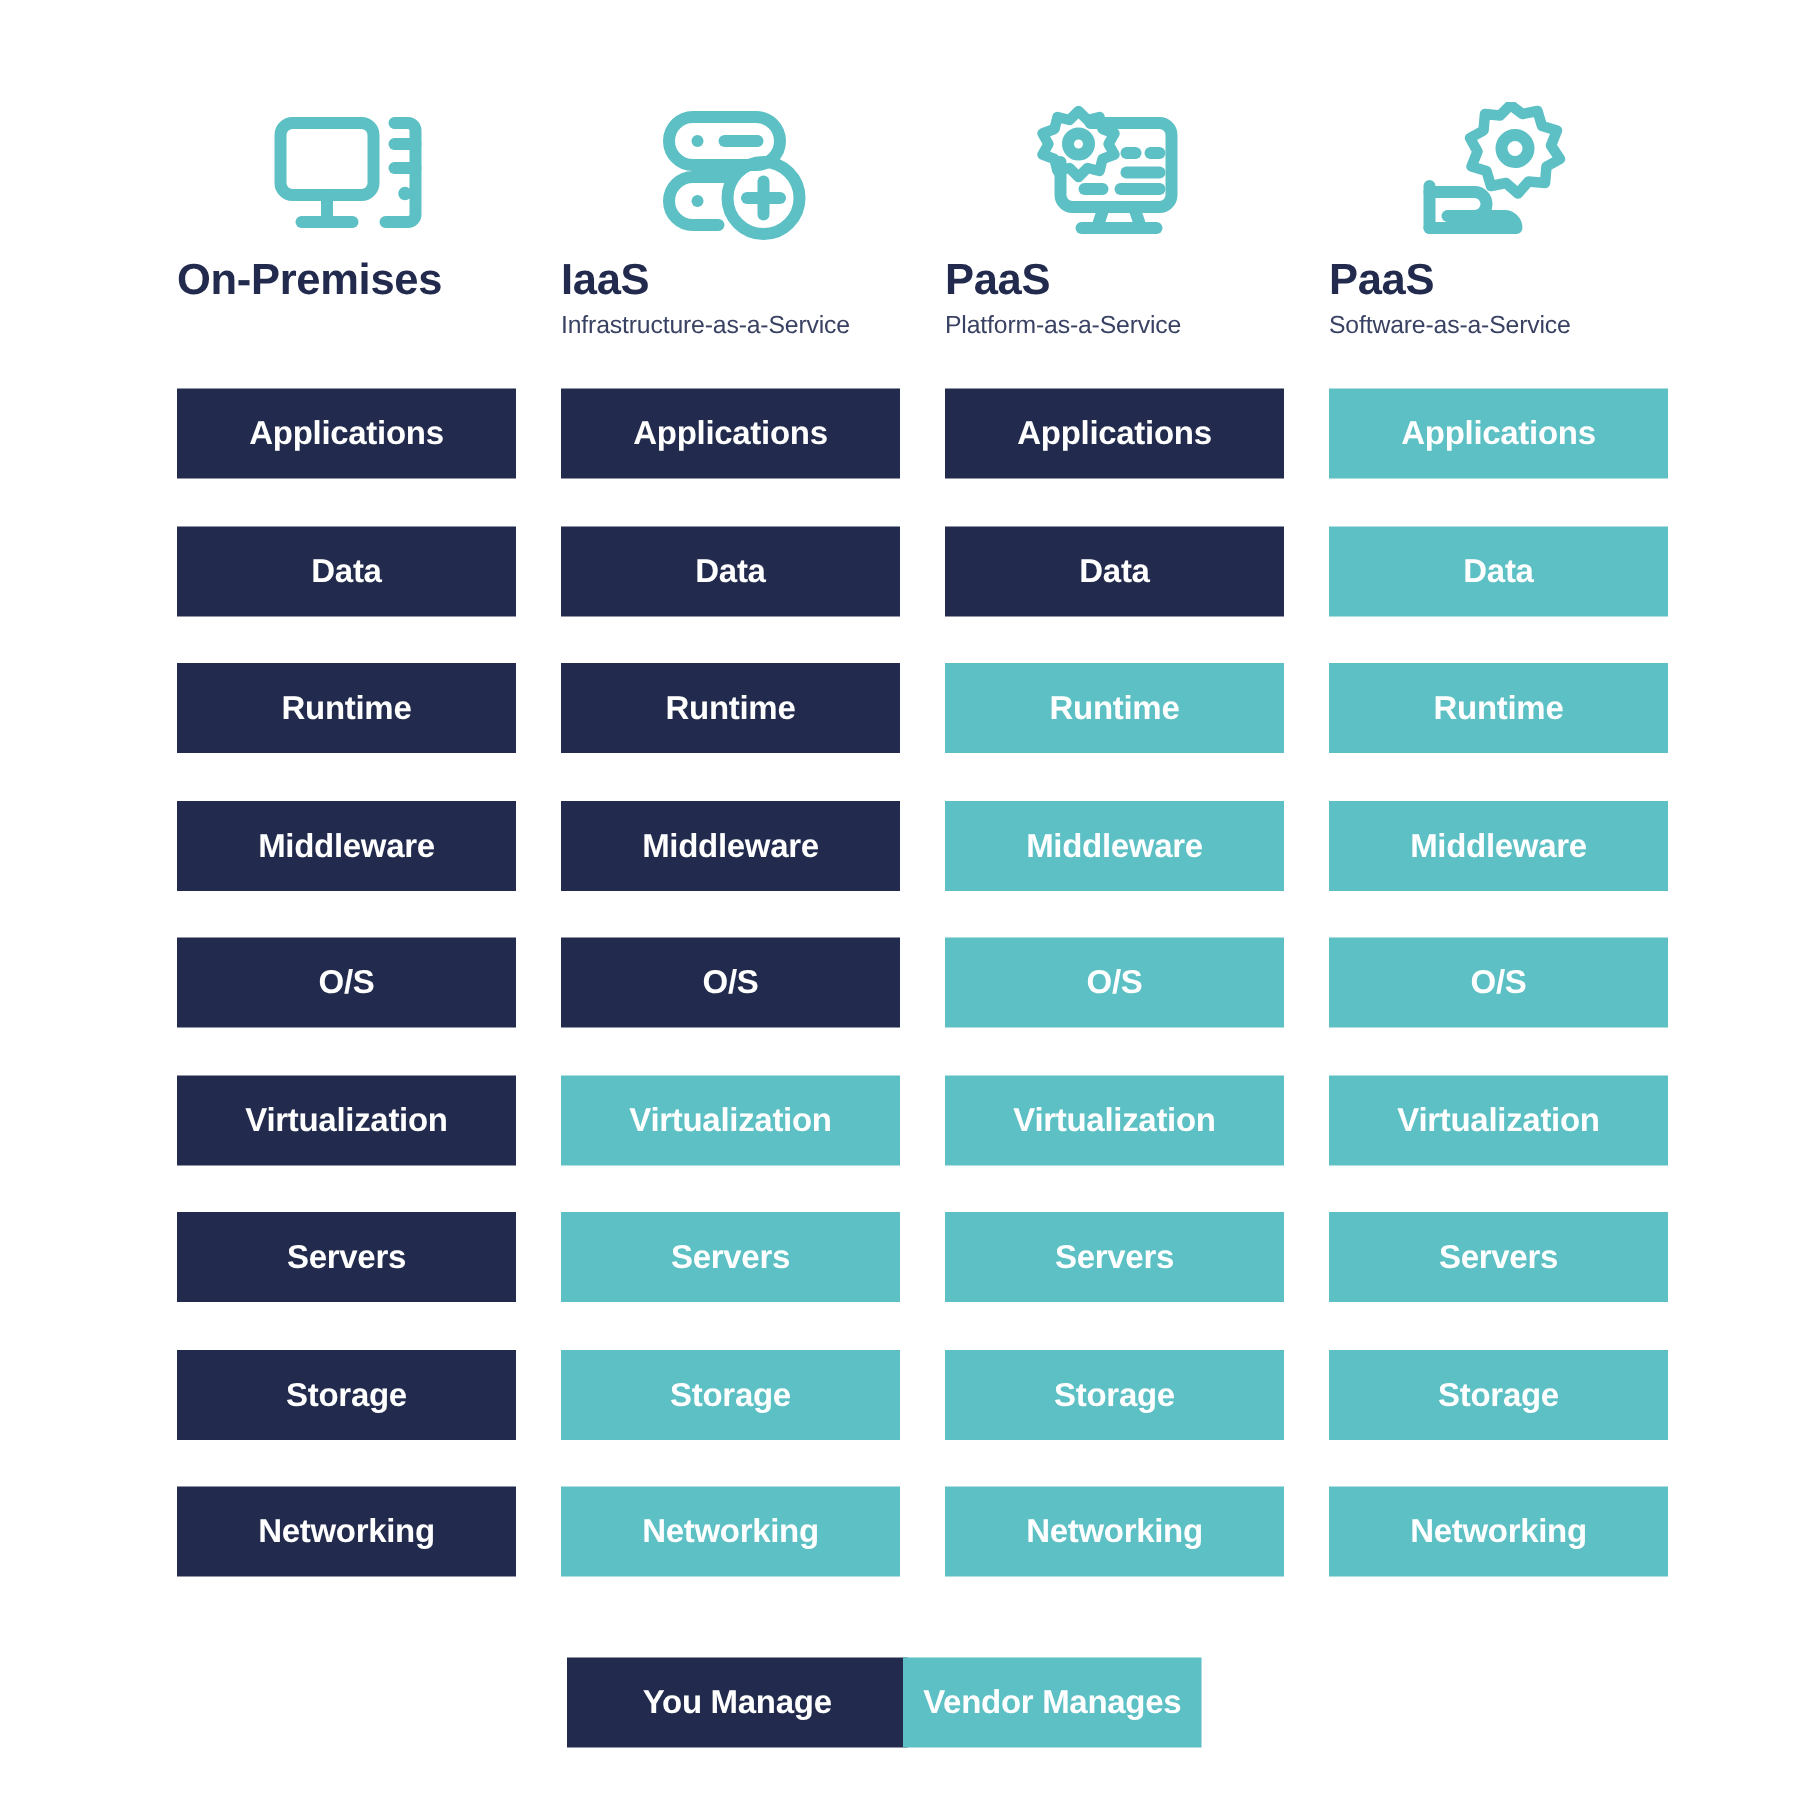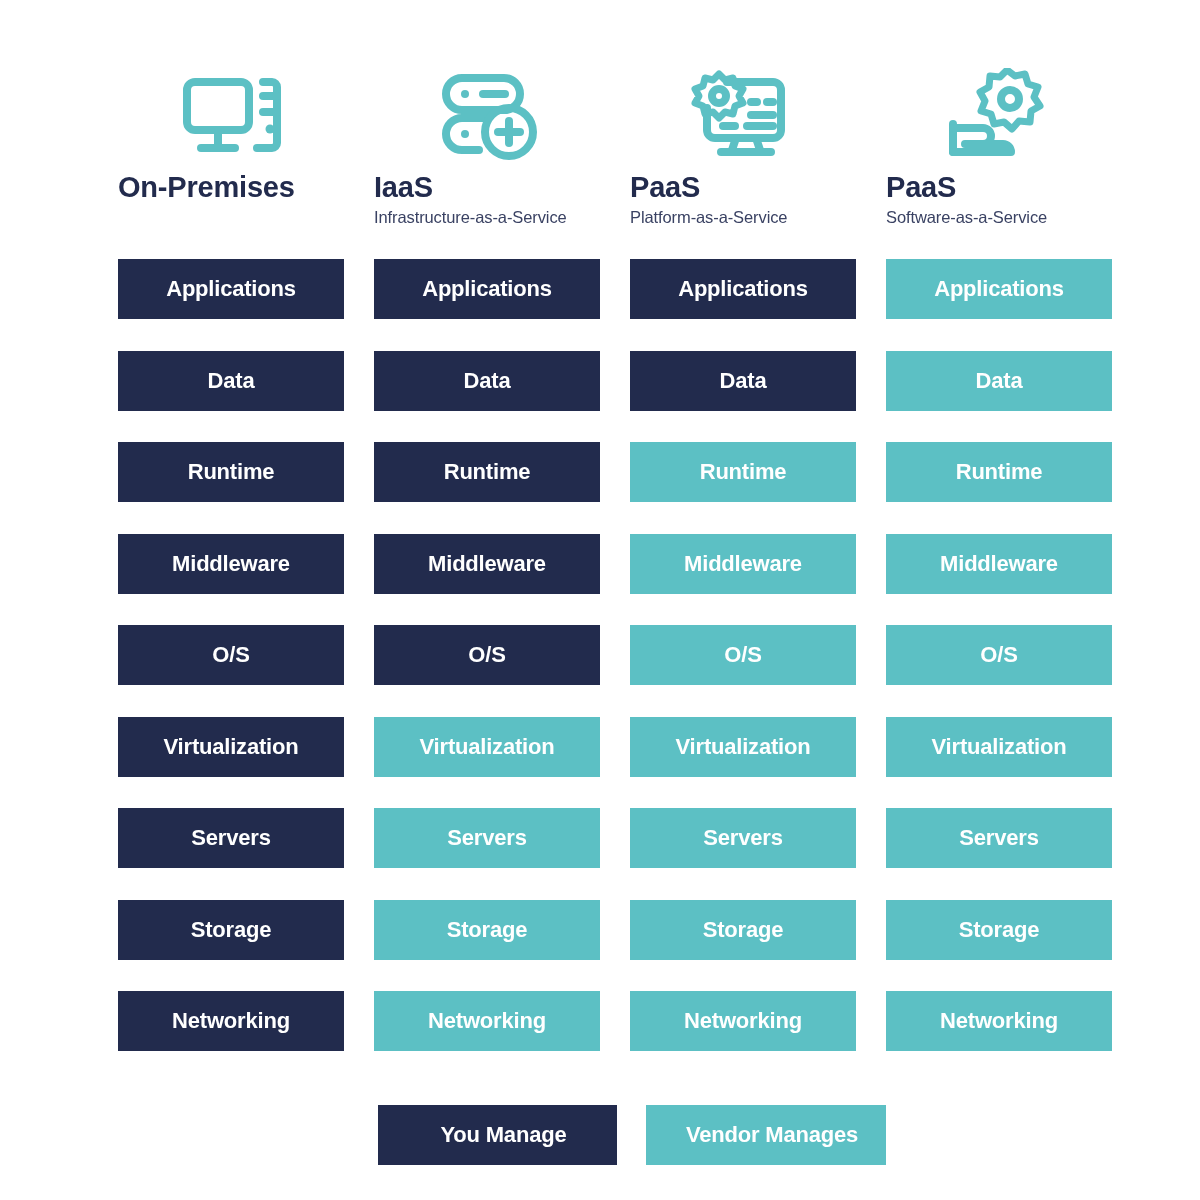--- a/index.html
+++ b/index.html
@@ -74,24 +74,23 @@
   .legend-box {
     position: absolute;
     height: 60px;
     display: flex;
     align-items: center;
     justify-content: center;
     color: #ffffff;
     font-size: 22px;
     font-weight: bold;
     letter-spacing: -0.2px;
-    padding-left: 12px;
   }
   .legend-you    { background: #222b4d; left: 378px; top: 1105px; width: 227px; }
-  .legend-vendor { background: #5cc0c4; left: 646px; top: 1105px; width: 228px; text-align: center; }
+  .legend-vendor { background: #5cc0c4; left: 602px; top: 1105px; width: 199px; text-align: center; }
 </style>
 </head>
 <body>
 
 <div class="canvas">
 
   <div class="col-header" style="left:118px; top:60px;">
     <div class="col-icon">
       <svg width="108" height="92" viewBox="0 0 108 92" fill="none" stroke="#5cc0c4" stroke-width="8" stroke-linecap="round" stroke-linejoin="round">
         <rect x="10" y="14" width="62" height="48" rx="8"></rect>

